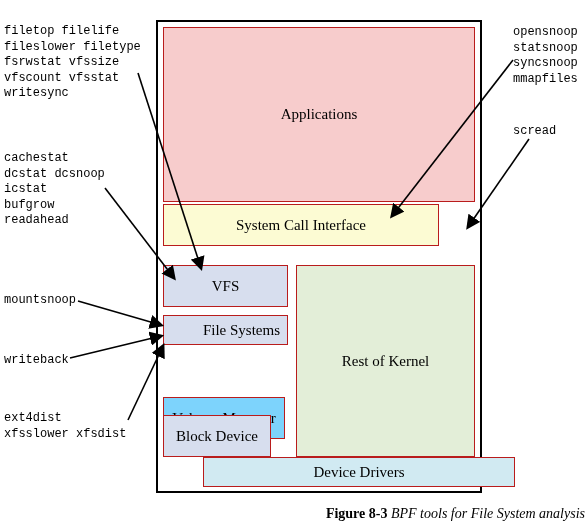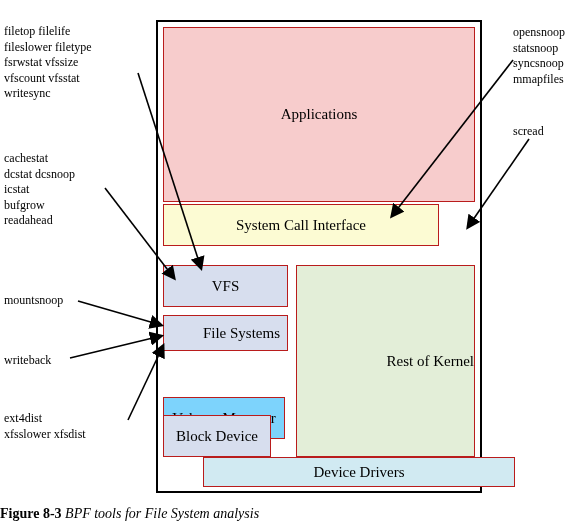--- a/index.html
+++ b/index.html
@@ -7,21 +7,21 @@
     padding: 0;
     background: #ffffff;
     font-family: Georgia, serif;
   }
   .canvas {
     position: relative;
     width: 585px;
     height: 531px;
   }
   .mono {
-    font-family: Liberation Serif, serif;
+    font-family: Liberation Mono, monospace;
     font-size: 12px;
     line-height: 1.3;
     position: absolute;
   }
   .diagram {
     position: absolute;
     left: 156px;
     top: 20px;
     width: 326px;
     height: 473px;
@@ -34,21 +34,21 @@
     box-sizing: border-box;
     display: flex;
     align-items: center;
     justify-content: center;
     font-family: Georgia, serif;
     font-size: 15px;
   }
   .caption {
     position: absolute;
     width: 585px;
-    text-align: left;
+    text-align: right;
     font-family: Georgia, serif;
     font-size: 14px;
   }
   svg.arrows {
     position: absolute;
     left: 0;
     top: 0;
     width: 585px;
     height: 531px;
     pointer-events: none;
@@ -65,31 +65,31 @@
     <span>Applications</span>
   </div>
 
   <div class="box" style="left:163px; top:204px; width:276px; height:42px; background:#fcfbd3;">
     <span>System Call Interface</span>
   </div>
 
   <div class="box" style="left:163px; top:265px; width:125px; height:42px; background:#d7deee;">
     <span>VFS</span>
   </div>
-  <div class="box" style="left:163px; top:315px; width:125px; height:36px; background:#d7deee;padding-left:32px;">
+  <div class="box" style="left:163px; top:315px; width:125px; height:30px; background:#d7deee;padding-left:32px;">
     <span>File Systems</span>
   </div>
   <div class="box" style="left:163px; top:365px; width:122px; height:42px; background:#7dd3fc;margin-top:32px;">
     <span>Volume Manager</span>
   </div>
   <div class="box" style="left:163px; top:415px; width:108px; height:42px; background:#d7deee;">
     <span>Block Device</span>
   </div>
 
-  <div class="box" style="left:296px; top:265px; width:179px; height:192px; background:#e3eed8;justify-content:flex-end;">
+  <div class="box" style="left:296px; top:265px; width:179px; height:192px; background:#e3eed8;">
     <span>Rest of Kernel</span>
   </div>
 
   <div class="box" style="left:163px; top:457px; width:312px; height:30px; background:#d1eaf2;margin-left:40px;">
     <span>Device Drivers</span>
   </div>
 
   <div class="mono" style="left:4px; top:24px; white-space:pre;">filetop filelife
 fileslower filetype
 fsrwstat vfssize

